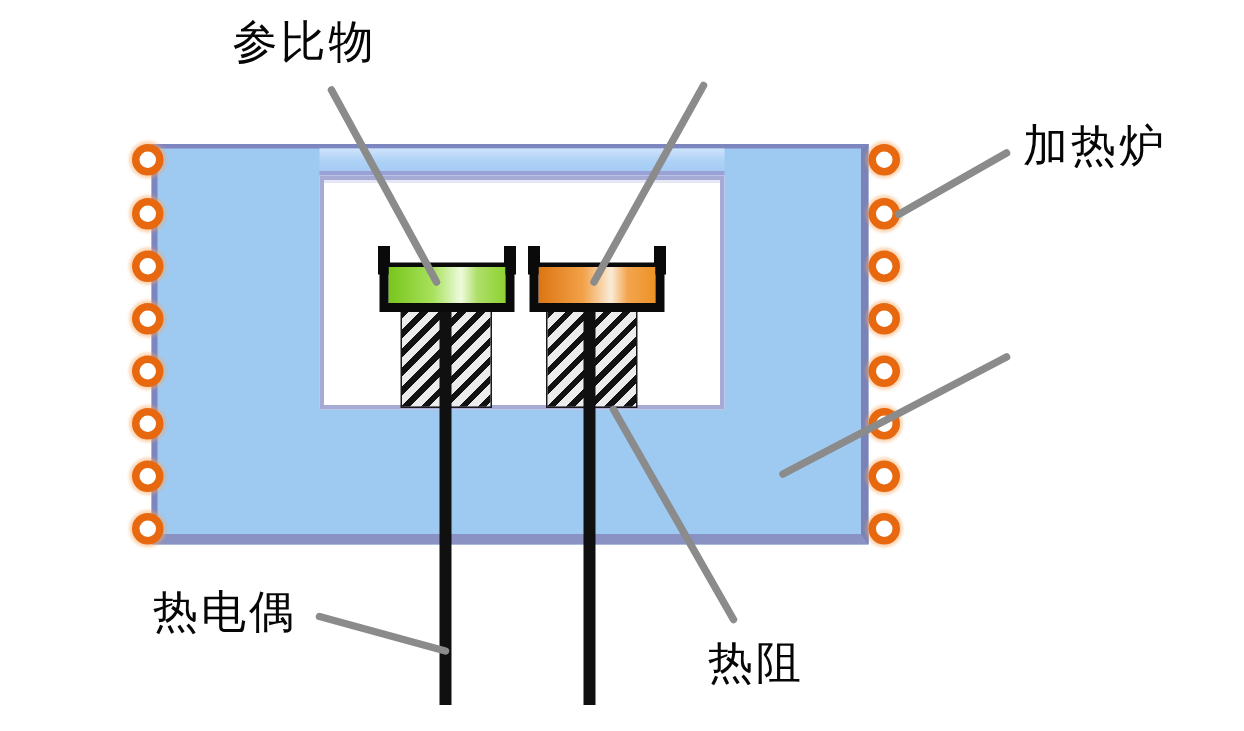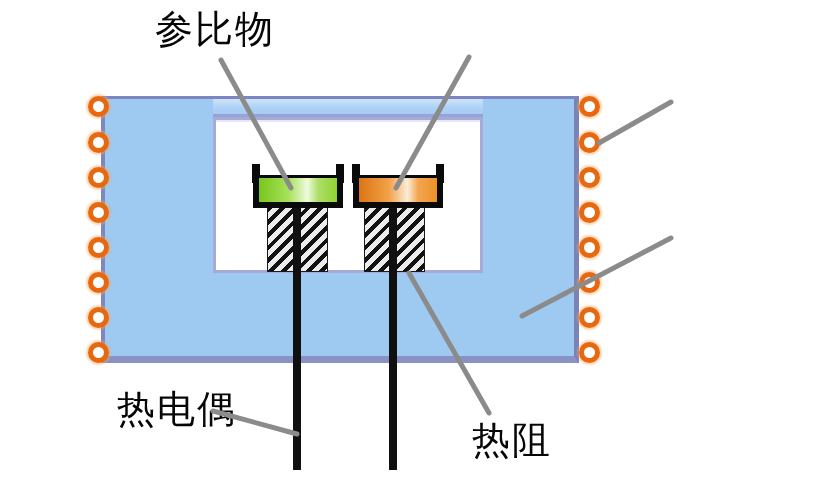--- a/index.html
+++ b/index.html
@@ -5,21 +5,21 @@
   html,body{margin:0;padding:0;background:#ffffff;}
   .canvas{
     position:relative;
     width:829px;height:487px;
     background:#ffffff;
     font-family:"Liberation Sans","DejaVu Sans",sans-serif;
     overflow:hidden;
   }
   .label{
     position:absolute;
-    font-size:38px;
+    font-size:30px;
     line-height:32px;
     color:#060606;
     font-weight:500;
     letter-spacing:2px;
     white-space:nowrap;
   }
   
   .block{
     position:absolute;
     left:101px;top:96px;
@@ -156,22 +156,23 @@
     <div class="lip r"></div>
     <div class="body"></div>
   </div>
   <div class="pan sample">
     <div class="lip l"></div>
     <div class="lip r"></div>
     <div class="body"></div>
   </div>
 
   <div class="label" style="left:155px;top:13px;">参比物</div>
-  <div class="label" style="left:102px;top:393px;margin-left:15px;">热电偶</div>
-  <div class="label" style="left:472px;top:427px;font-family:Liberation Mono, monospace;">热阻</div>
+  <div class="label" style="left:682px;top:82px;">加热炉</div>
+  <div class="label" style="left:102px;top:393px;">热电偶</div>
+  <div class="label" style="left:472px;top:427px;">热阻</div>
 
   <svg class="overlay" viewBox="0 0 829 487" xmlns="http://www.w3.org/2000/svg">
     <line x1="221" y1="60" x2="291" y2="188"></line>
     <line x1="469" y1="57" x2="396" y2="188"></line>
     <line x1="671" y1="102" x2="599" y2="143"></line>
     <line x1="671" y1="238" x2="522" y2="316"></line>
     <line x1="213" y1="411" x2="297" y2="434"></line>
     <line x1="489" y1="413" x2="409" y2="273"></line>
   </svg>
 

